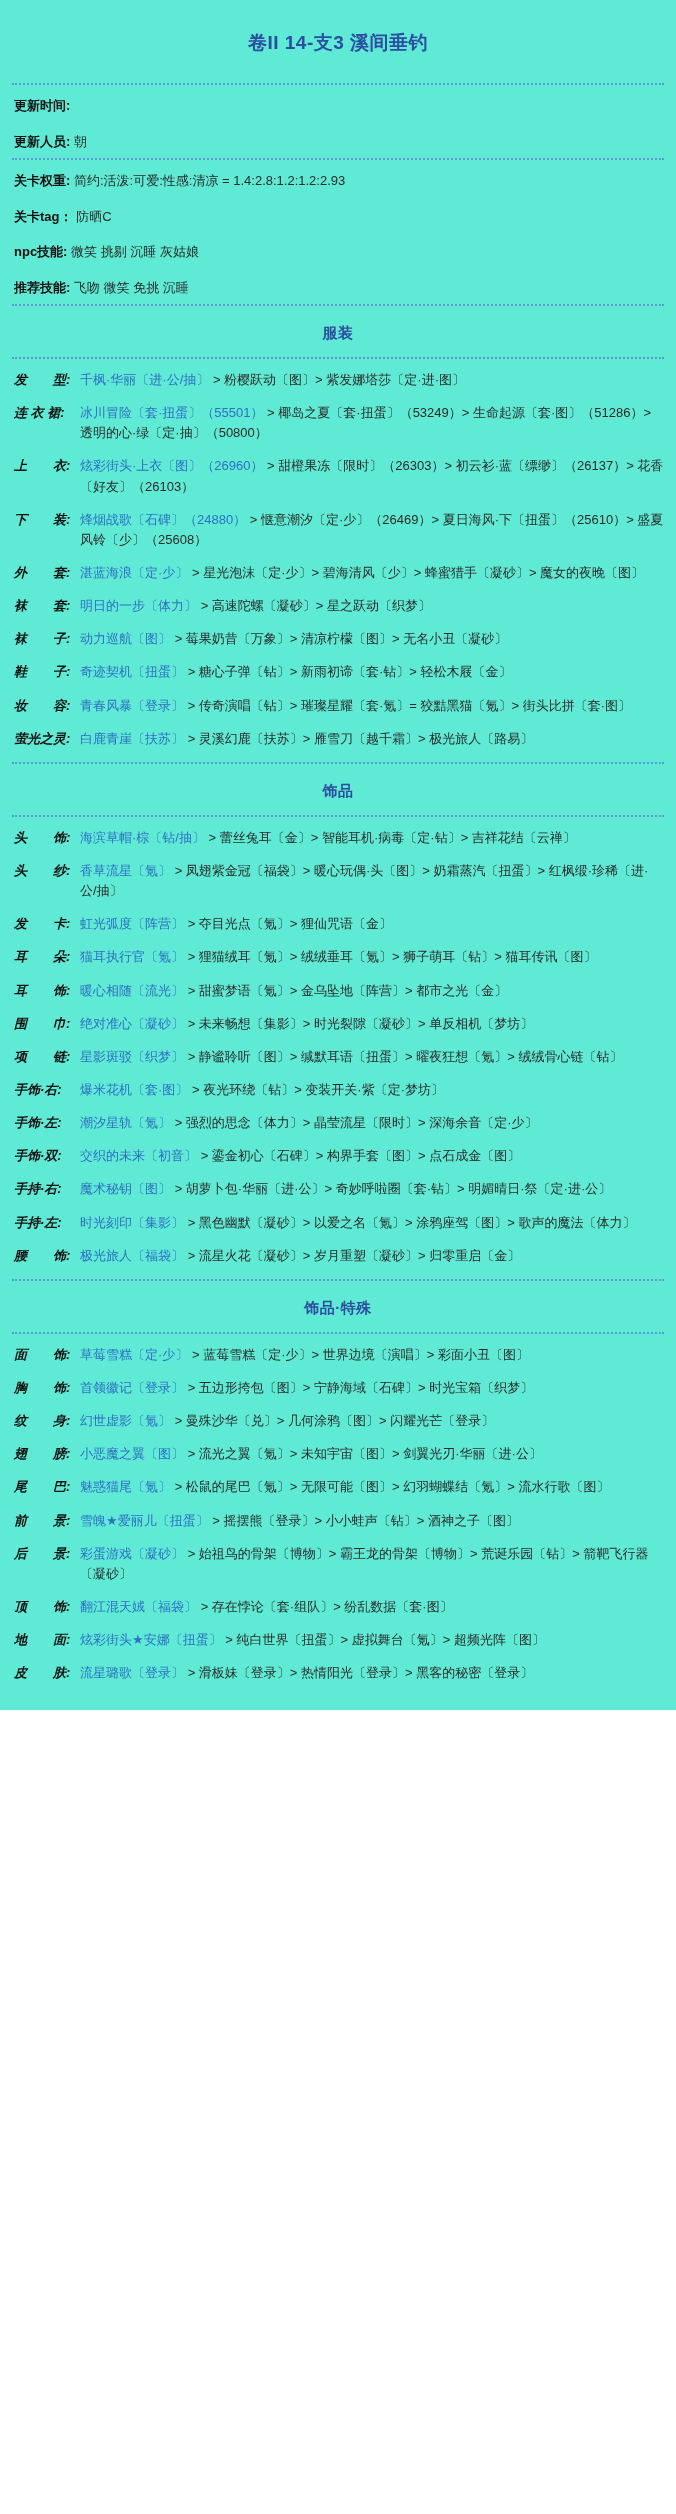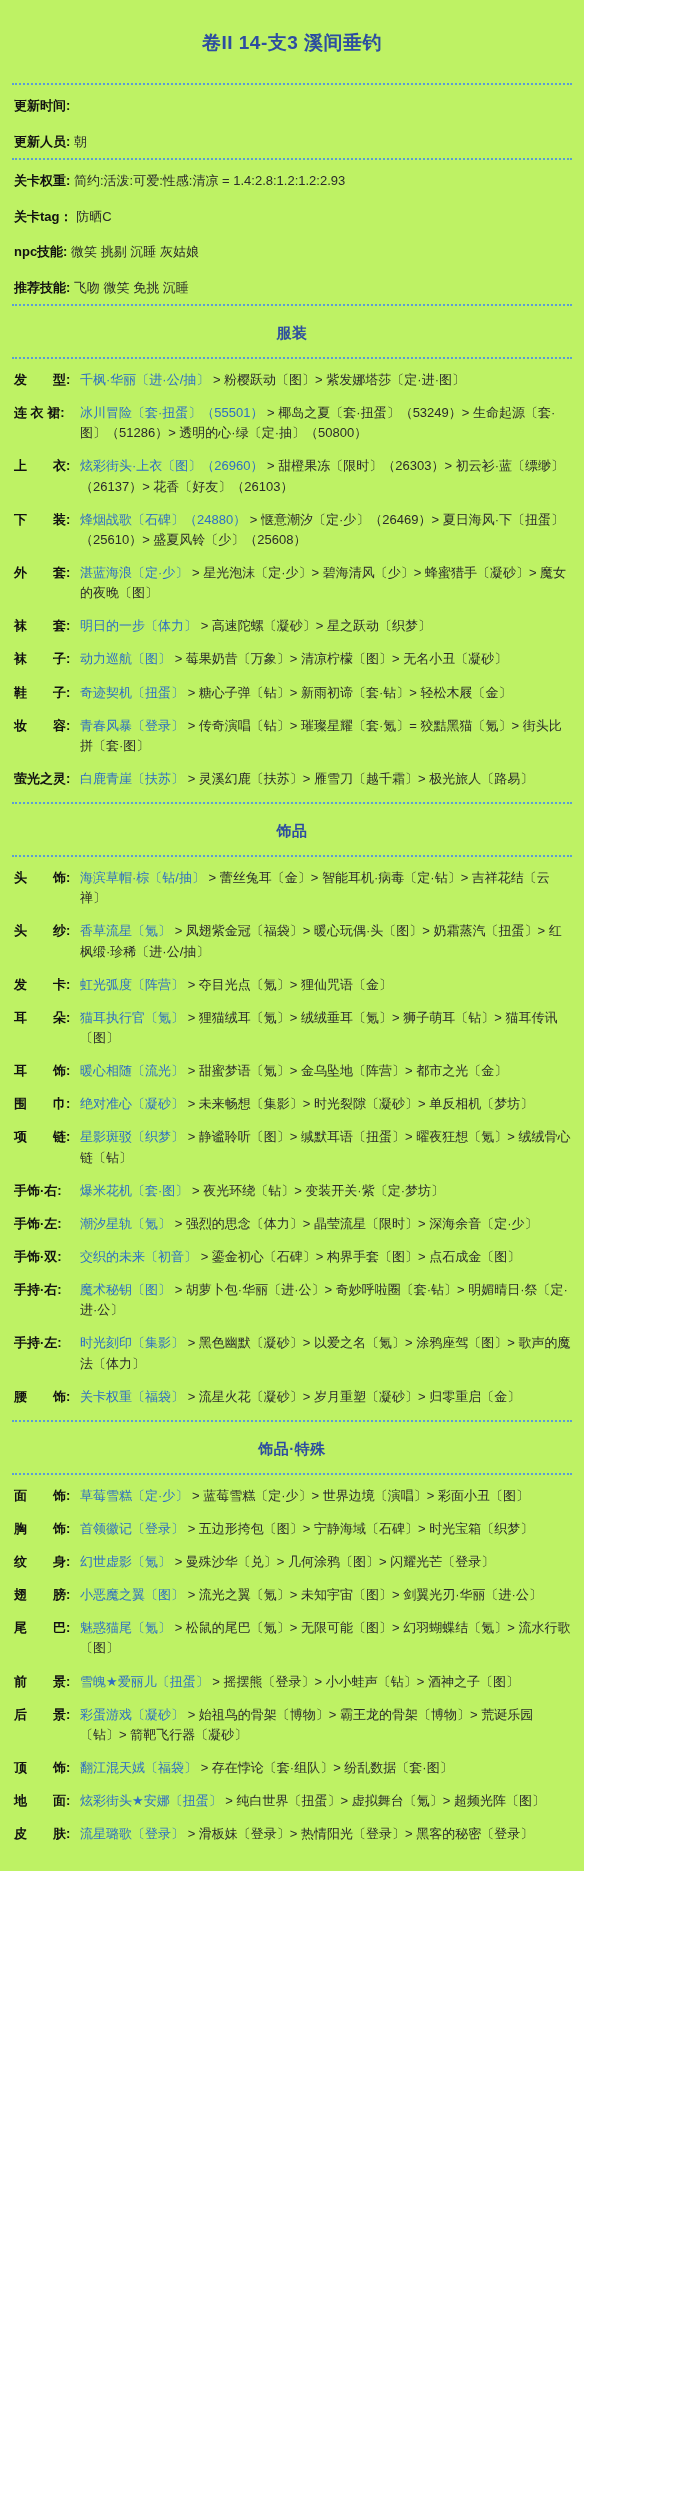--- a/index.html
+++ b/index.html
@@ -7,24 +7,24 @@
     padding: 0;
     background: #ffffff;
   }
   body {
     width: 676px;
     font-family: "Liberation Sans", "DejaVu Sans", sans-serif;
     color: #1a1a1a;
     -webkit-font-smoothing: antialiased;
   }
   .page {
-    width: 584px;
+    width: 676px;
     box-sizing: border-box;
     padding: 0 12px 14px 12px;
-    background: #bef264;
+    background: #5eead4;
   }
 
   
   .doc-title {
     text-align: center;
     color: #2d4da0;
     font-size: 19px;
     font-weight: bold;
     letter-spacing: 0.5px;
     padding: 30px 0 20px 0;
@@ -76,20 +76,21 @@
     margin: 0 0 13px 0;
     padding-left: 2px;
   }
   .item-label {
     flex: 0 0 auto;
     min-width: 66px;
     font-weight: bold;
     color: #111111;
     white-space: nowrap;
     letter-spacing: 0px;
+    font-style: italic;
   }
   .item-chain {
     flex: 1 1 auto;
     color: #2b2b2b;
     word-break: break-all;
   }
   .first-item {
     color: #2f6fc4;
   }
 </style>
@@ -224,21 +225,21 @@
       <div class="item-row">
         <span class="item-label">手持·右:</span>
         <span class="item-chain"><span class="first-item">魔术秘钥〔图〕 </span><span>&gt; 胡萝卜包·华丽〔进·公〕&gt; 奇妙呼啦圈〔套·钻〕&gt; 明媚晴日·祭〔定·进·公〕</span></span>
       </div>
       <div class="item-row">
         <span class="item-label">手持·左:</span>
         <span class="item-chain"><span class="first-item">时光刻印〔集影〕 </span><span>&gt; 黑色幽默〔凝砂〕&gt; 以爱之名〔氪〕&gt; 涂鸦座驾〔图〕&gt; 歌声的魔法〔体力〕</span></span>
       </div>
       <div class="item-row">
         <span class="item-label">腰　　饰:</span>
-        <span class="item-chain"><span class="first-item">关卡权重〔福袋〕 </span><span>&gt; 流星火花〔凝砂〕&gt; 岁月重塑〔凝砂〕&gt; 归零重启〔金〕</span></span>
+        <span class="item-chain"><span class="first-item">极光旅人〔福袋〕 </span><span>&gt; 流星火花〔凝砂〕&gt; 岁月重塑〔凝砂〕&gt; 归零重启〔金〕</span></span>
       </div>
       <hr class="hr-dot">
       <div class="section-head">饰品·特殊</div>
       <hr class="hr-dot">
       <div class="item-row">
         <span class="item-label">面　　饰:</span>
         <span class="item-chain"><span class="first-item">草莓雪糕〔定·少〕 </span><span>&gt; 蓝莓雪糕〔定·少〕&gt; 世界边境〔演唱〕&gt; 彩面小丑〔图〕</span></span>
       </div>
       <div class="item-row">
         <span class="item-label">胸　　饰:</span>

